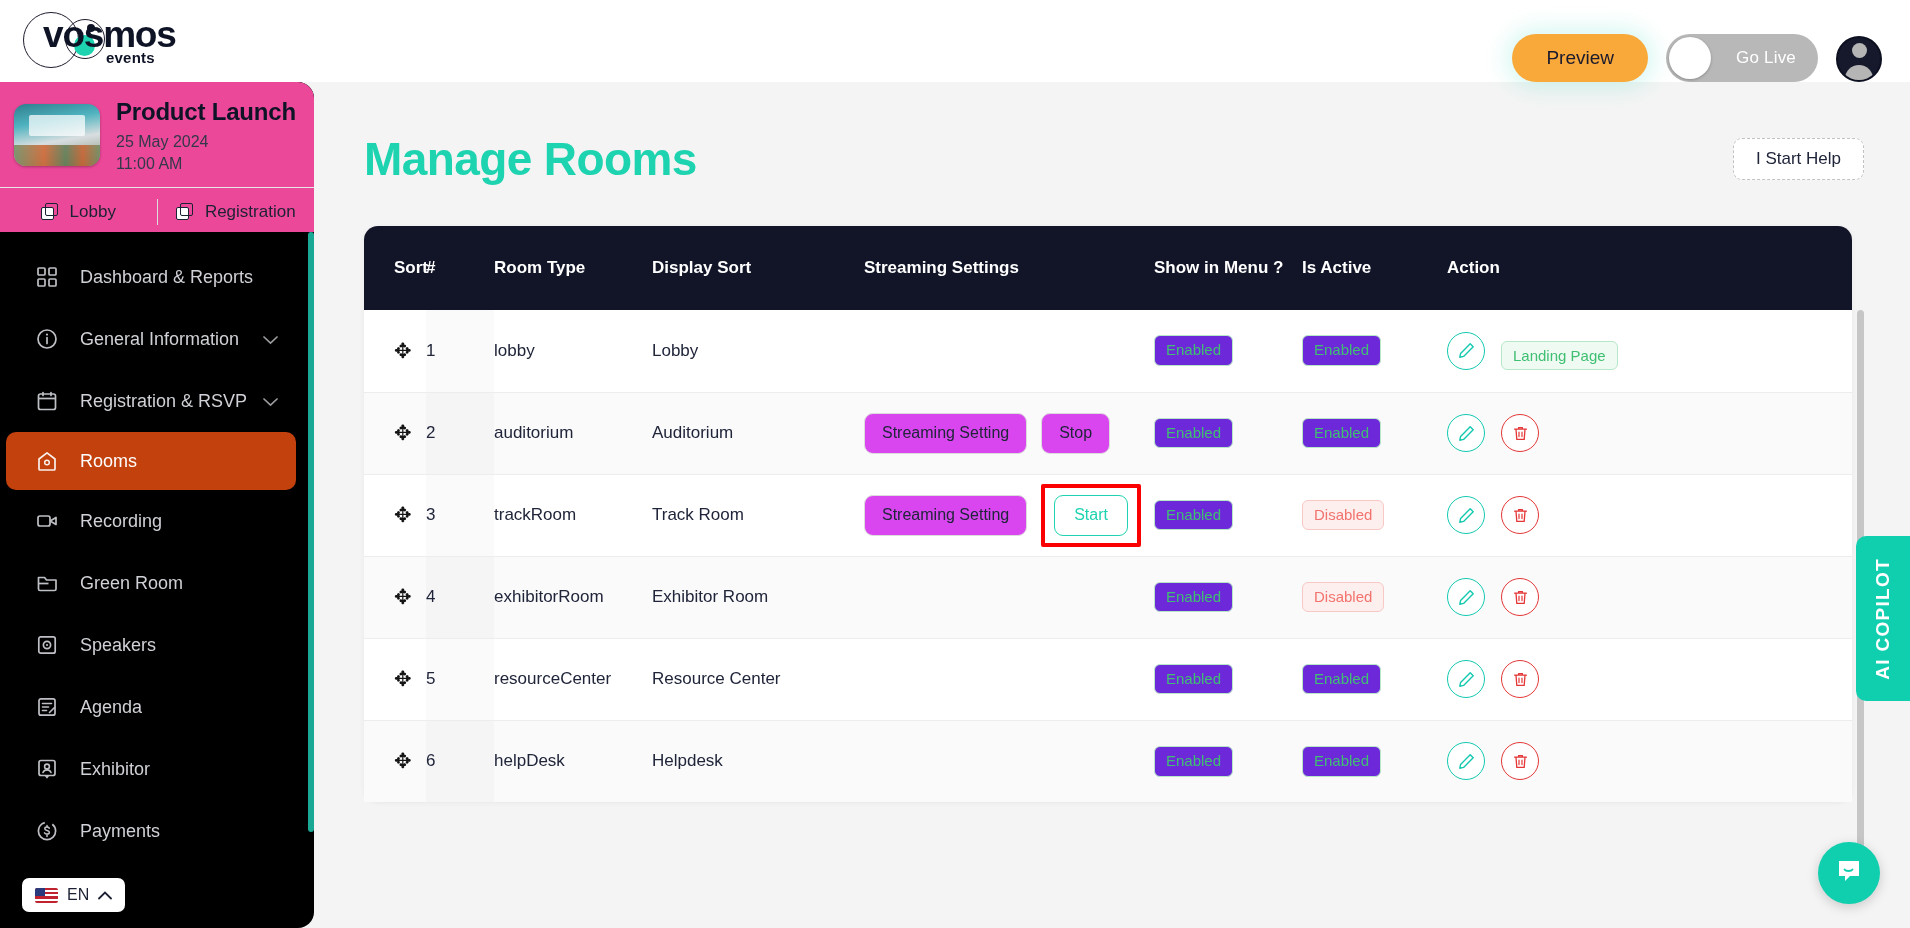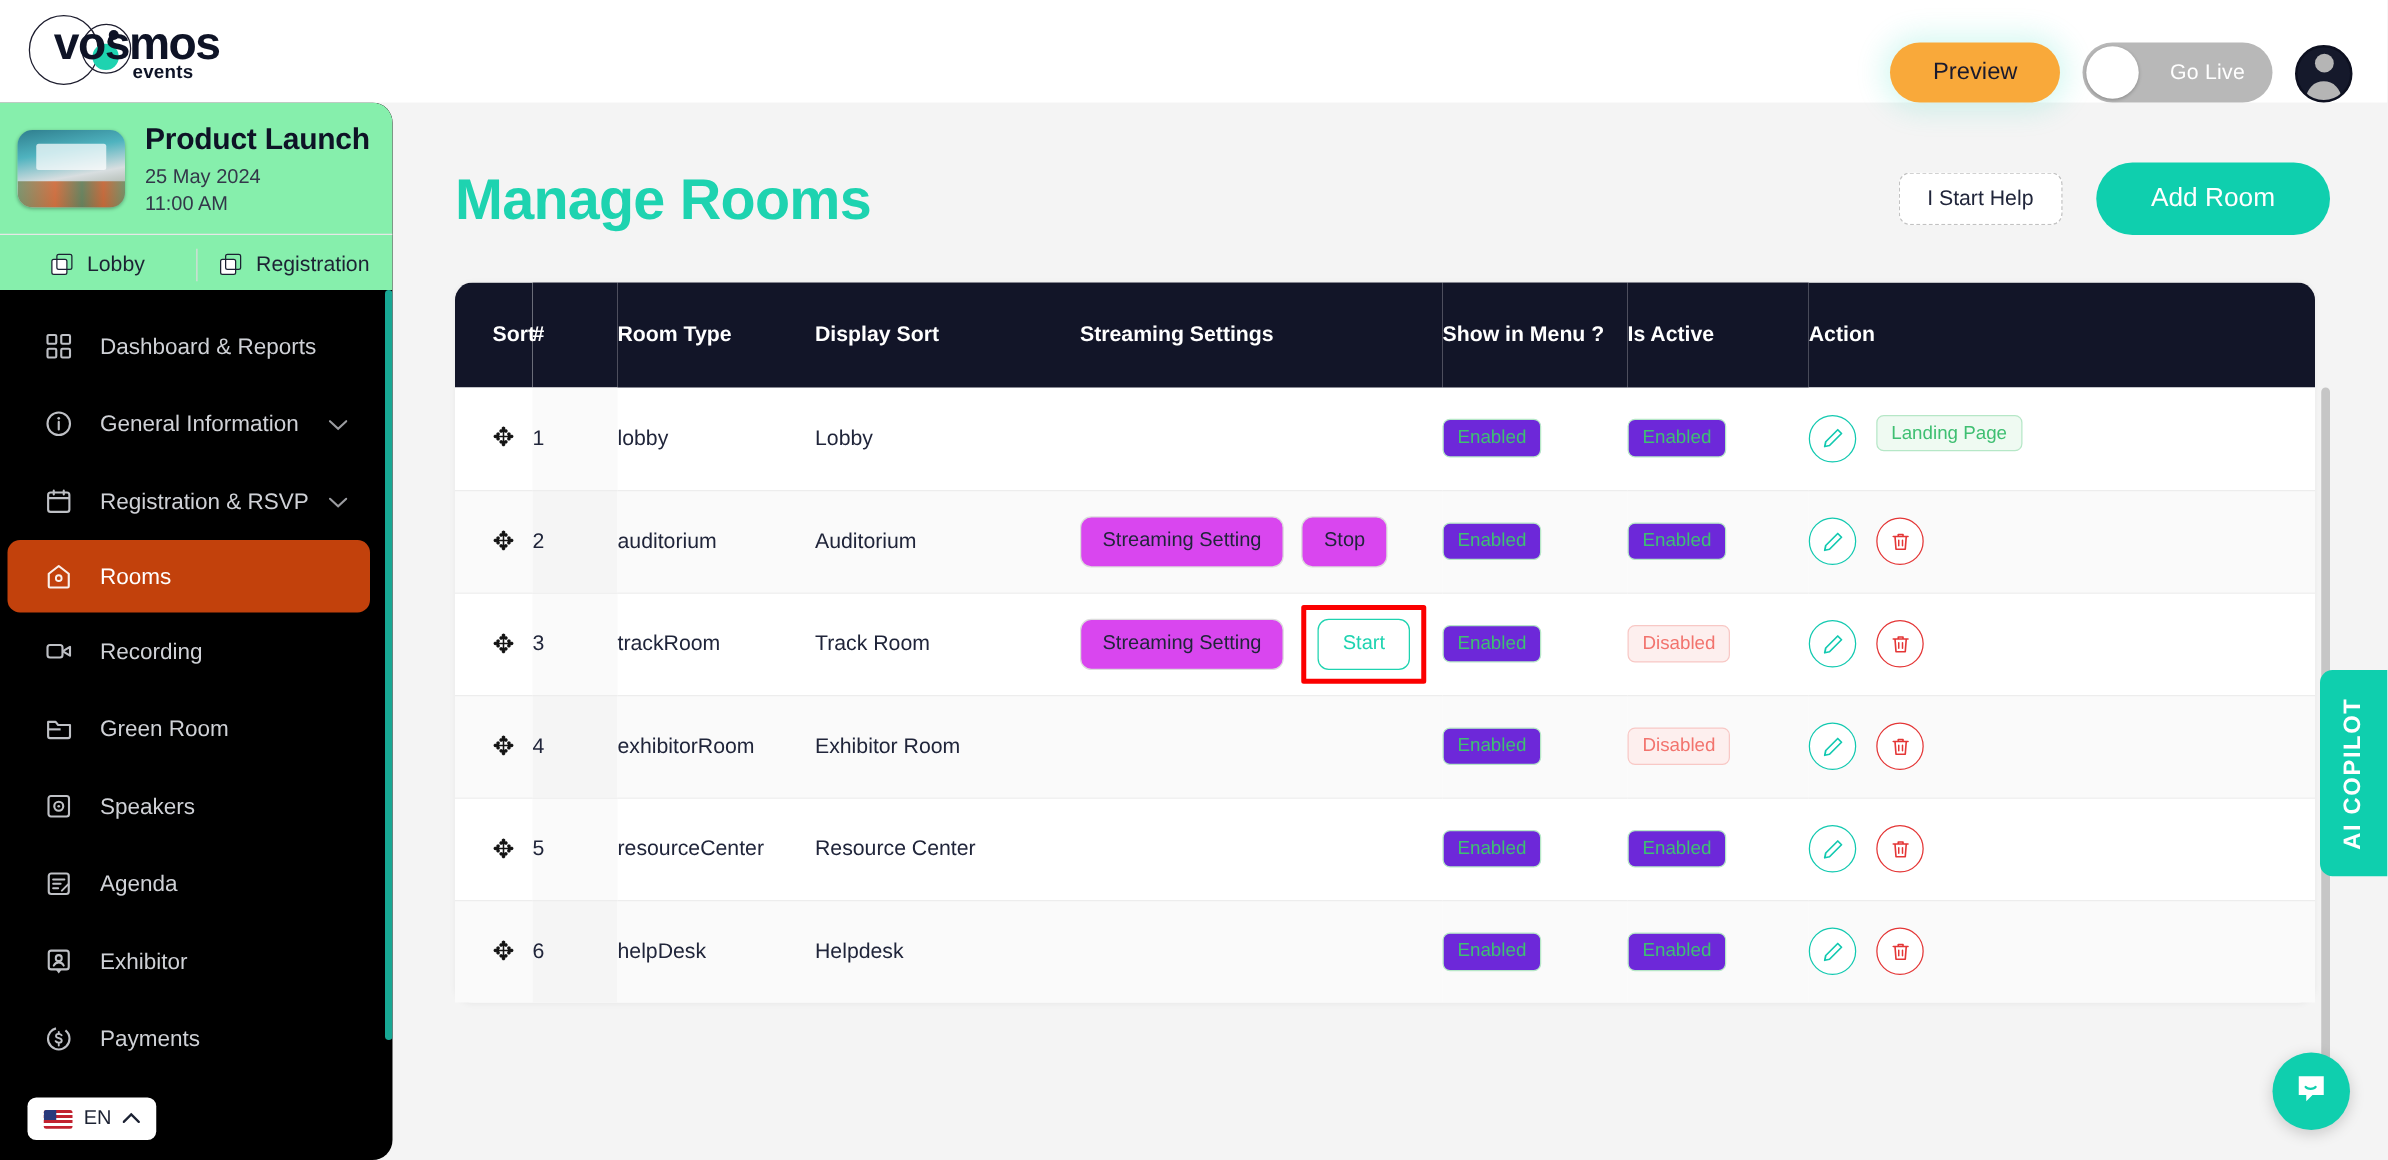--- a/index.html
+++ b/index.html
@@ -77,21 +77,21 @@
   }
 
   
   .sidebar {
     position: absolute; left: 0; top: 82px; width: 314px; height: 846px;
     background: #000000; z-index: 20;
     border-top-right-radius: 16px; border-bottom-right-radius: 16px;
     overflow: hidden;
   }
   .event-card {
-    background: #86efac; height: 150px; width: 314px;
+    background: #ec4899; height: 150px; width: 314px;
     border-top-right-radius: 16px;
     padding: 16px 0 0 0;
   }
   .event-top { display: flex; padding: 0 14px; gap: 16px; align-items: flex-start; }
   .event-thumb {
     width: 86px; height: 62px; border-radius: 12px; margin-top: 6px;
     background: linear-gradient(170deg,#2f7e8e 0%, #4fb3bf 30%, #d8dee0 58%, #7d8a74 100%);
     position: relative; overflow: hidden; flex-shrink: 0;
     box-shadow: 0 1px 3px rgba(0,0,0,.3);
   }
@@ -225,21 +225,21 @@
   .hl-box {
     display: inline-block; border: 4px solid #fb0000; padding: 7px 9px;
     border-radius: 2px; line-height: 0;
   }
   .badge {
     display: inline-block; border-radius: 6px; padding: 5px 11px;
     font-size: 15px; line-height: 1.25;
   }
   .badge.enabled { color: #3fbf72; background: #6d28d9; border: 1px solid #b6e7c7; }
   .badge.disabled { color: #f2736d; background: #fdefee; border: 1px solid #f8c8c5; }
-  .act-cell { display: flex; align-items: flex-start; gap: 16px; }
+  .act-cell { display: flex; align-items: flex-end; gap: 16px; }
   .icon-circle {
     width: 38px; height: 38px; border-radius: 50%;
     display: flex; align-items: center; justify-content: center;
     cursor: pointer; background: #fff; flex-shrink: 0;
   }
   .icon-circle.edit { border: 1.8px solid #12c9b0; }
   .icon-circle.del  { border: 1.8px solid #e43636; }
   .landing-chip {
     border: 1px solid #b6e7c7; background: #effaf2; color: #3fbf72;
     border-radius: 6px; padding: 5px 11px; font-size: 15px; cursor: pointer;
@@ -452,21 +452,20 @@
     </div>
 
     <div class="sb-scroll"></div>
   </div>
 
   <div class="main">
     <div class="page-head">
       <div class="page-title">Manage Rooms</div>
       <div class="head-actions">
         <button class="help-btn">I Start Help</button>
-        <button class="add-room-btn">Add Room</button>
       </div>
     </div>
 
     <div class="table-wrap">
       <table>
         <colgroup>
           <col class="col-sort">
             <col class="col-num">
             <col class="col-type">
             <col class="col-disp">

